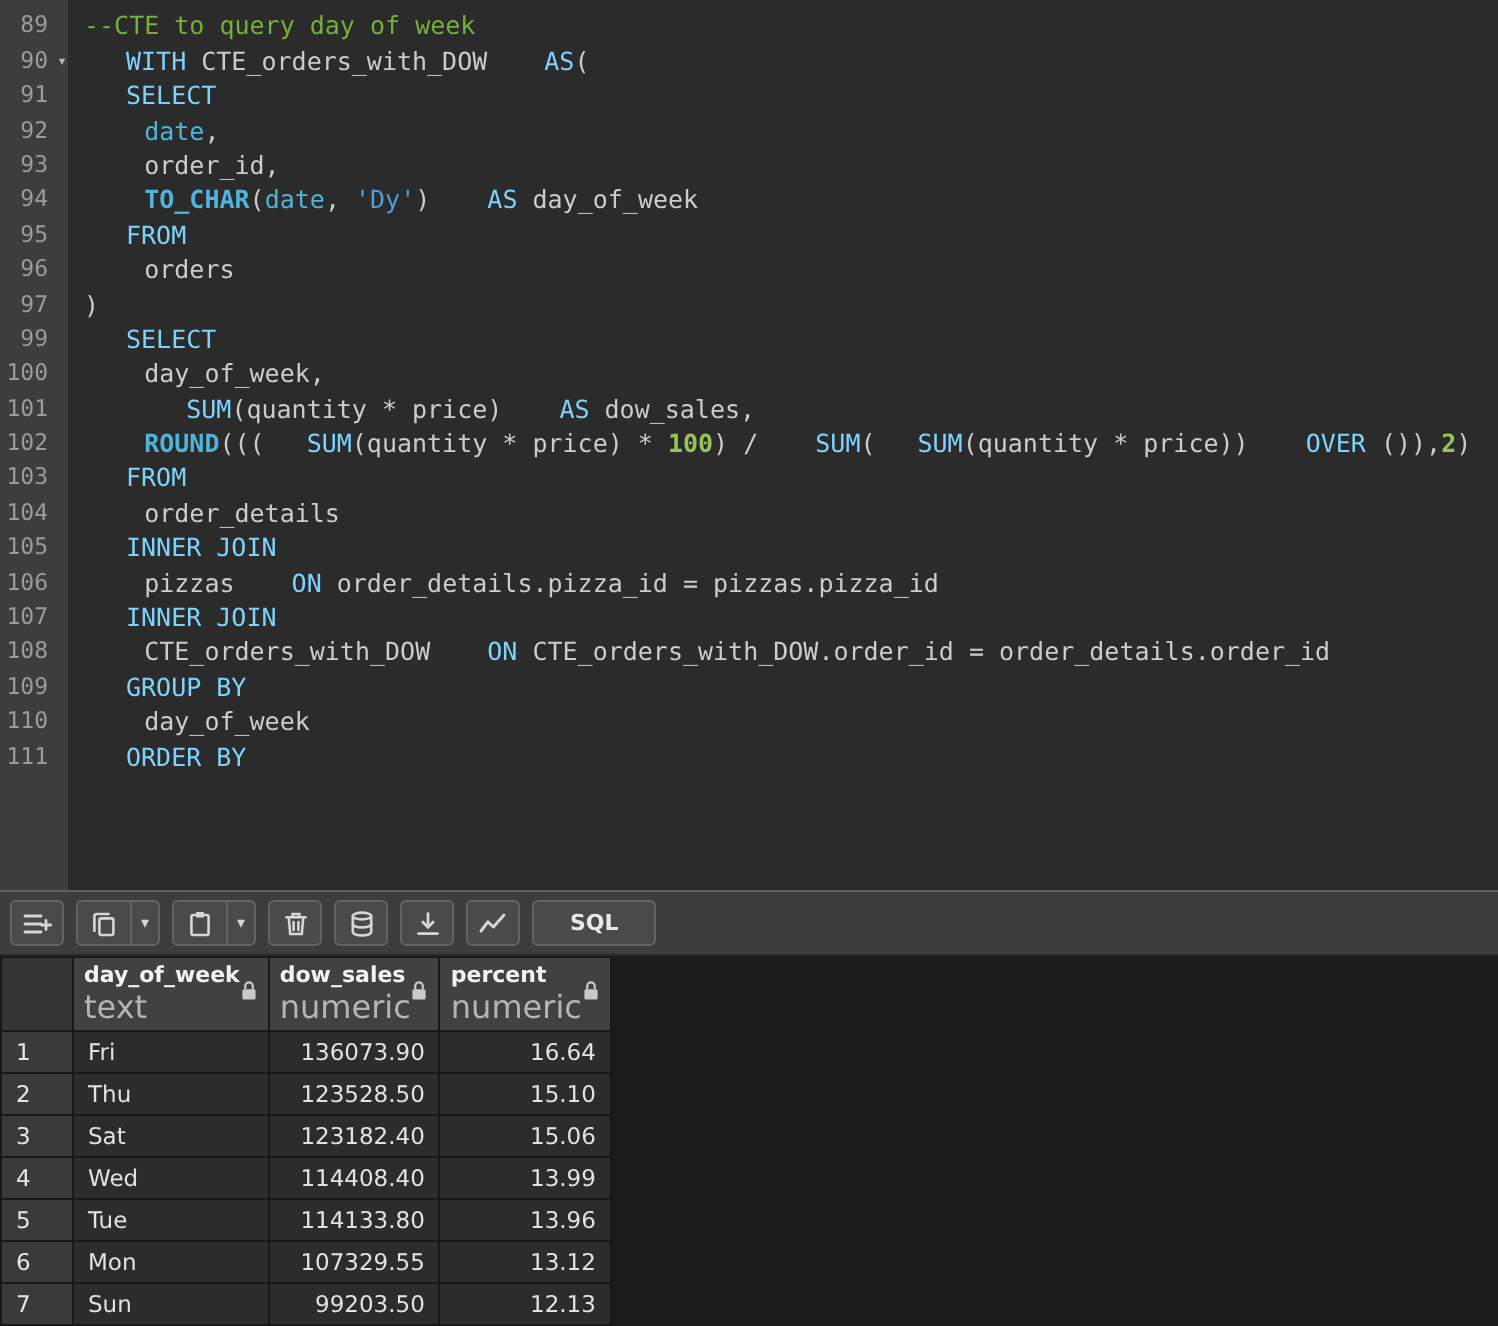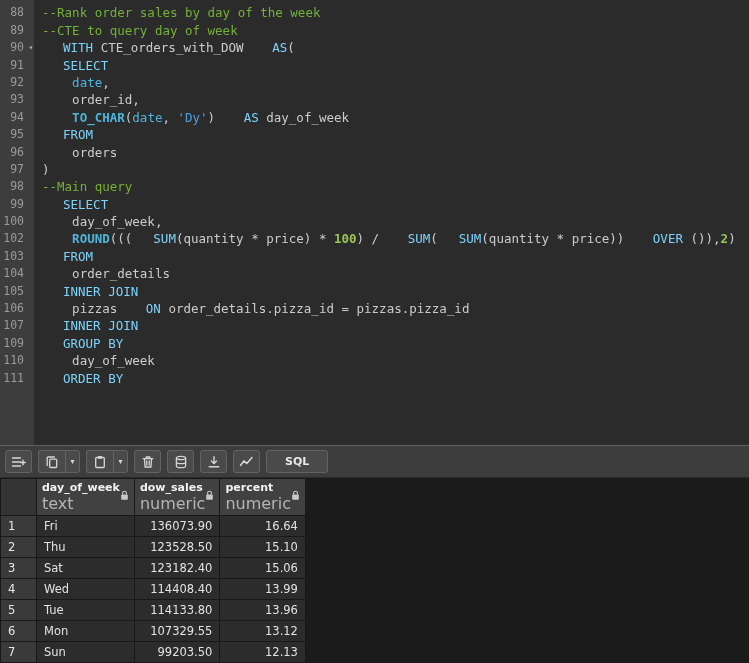--- a/index.html
+++ b/index.html
@@ -53,25 +53,20 @@
 
 <div id="app">
   <div class="editor">
     <div class="lines">
         <div class="line">
           <span class="ln">87</span>
           <span class="fold"></span>
           <span class="code"></span>
         </div>
         <div class="line">
-          <span class="ln">88</span>
-          <span class="fold"></span>
-          <span class="code"><span class="tk-com">--Rank order sales by day of the week</span></span>
-        </div>
-        <div class="line">
           <span class="ln">89</span>
           <span class="fold"></span>
           <span class="code"><span class="tk-com">--CTE to query day of week</span></span>
         </div>
         <div class="line">
           <span class="ln">90</span>
           <span class="fold">▾</span>
           <span class="code"><span class="tk-kw">WITH</span><span class="tk-txt"> CTE_orders_with_DOW </span><span class="tk-kw">AS</span><span class="tk-txt">(</span></span>
         </div>
         <div class="line">
@@ -103,35 +98,35 @@
           <span class="ln">96</span>
           <span class="fold"></span>
           <span class="code"><span class="tk-txt">    orders</span></span>
         </div>
         <div class="line">
           <span class="ln">97</span>
           <span class="fold"></span>
           <span class="code"><span class="tk-txt">)</span></span>
         </div>
         <div class="line">
-          <span class="ln">98</span>
-          <span class="fold"></span>
-          <span class="code"><span class="tk-com">--Main query</span></span>
-        </div>
-        <div class="line">
           <span class="ln">99</span>
           <span class="fold"></span>
           <span class="code"><span class="tk-kw">SELECT</span></span>
         </div>
         <div class="line">
           <span class="ln">100</span>
           <span class="fold"></span>
           <span class="code"><span class="tk-txt">    day_of_week,</span></span>
         </div>
         <div class="line">
+          <span class="ln">101</span>
+          <span class="fold"></span>
+          <span class="code"><span class="tk-txt">    </span><span class="tk-kw">SUM</span><span class="tk-txt">(quantity * price) </span><span class="tk-kw">AS</span><span class="tk-txt"> dow_sales,</span></span>
+        </div>
+        <div class="line">
           <span class="ln">102</span>
           <span class="fold"></span>
           <span class="code"><span class="tk-txt">    </span><span class="tk-fn">ROUND</span><span class="tk-txt">(((</span><span class="tk-kw">SUM</span><span class="tk-txt">(quantity * price) * </span><span class="tk-num">100</span><span class="tk-txt">) / </span><span class="tk-kw">SUM</span><span class="tk-txt">(</span><span class="tk-kw">SUM</span><span class="tk-txt">(quantity * price)) </span><span class="tk-kw">OVER</span><span class="tk-txt"> ()),</span><span class="tk-num">2</span><span class="tk-txt">) </span><span class="tk-kw">AS</span><span class="tk-txt"> percent</span></span>
         </div>
         <div class="line">
           <span class="ln">103</span>
           <span class="fold"></span>
           <span class="code"><span class="tk-kw">FROM</span></span>
         </div>
         <div class="line">
@@ -146,20 +141,25 @@
         </div>
         <div class="line">
           <span class="ln">106</span>
           <span class="fold"></span>
           <span class="code"><span class="tk-txt">    pizzas </span><span class="tk-kw">ON</span><span class="tk-txt"> order_details.pizza_id = pizzas.pizza_id</span></span>
         </div>
         <div class="line">
           <span class="ln">107</span>
           <span class="fold"></span>
           <span class="code"><span class="tk-kw">INNER JOIN</span></span>
+        </div>
+        <div class="line">
+          <span class="ln">108</span>
+          <span class="fold"></span>
+          <span class="code"><span class="tk-txt">    CTE_orders_with_DOW </span><span class="tk-kw">ON</span><span class="tk-txt"> CTE_orders_with_DOW.order_id = order_details.order_id</span></span>
         </div>
         <div class="line">
           <span class="ln">109</span>
           <span class="fold"></span>
           <span class="code"><span class="tk-kw">GROUP BY</span></span>
         </div>
         <div class="line">
           <span class="ln">110</span>
           <span class="fold"></span>
           <span class="code"><span class="tk-txt">    day_of_week</span></span>

